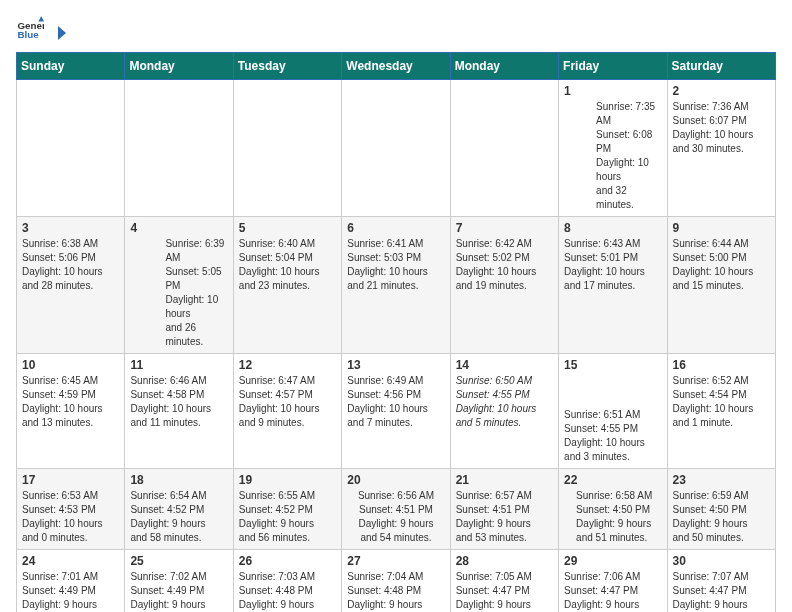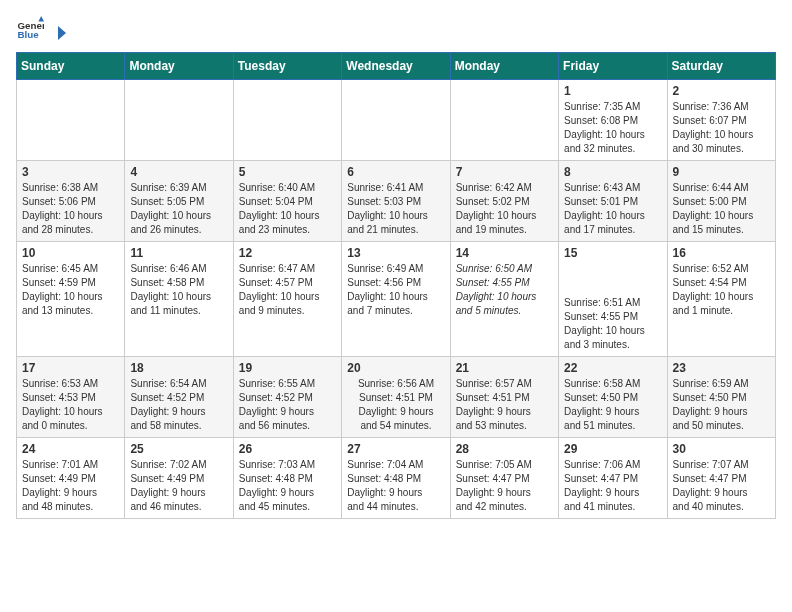--- a/index.html
+++ b/index.html
@@ -118,21 +118,21 @@
   </thead>
   <tbody id="calendar-body">
   <tr>
         <td class="empty-cell"></td>
         <td class="empty-cell"></td>
         <td class="empty-cell"></td>
         <td class="empty-cell"></td>
         <td class="empty-cell"></td>
         <td>
           <span class="day-number">1</span>
-          <div class="day-info" style="white-space: pre-line;">Sunrise: 7:35 AM
+          <div class="day-info" style="white-space: pre-line; margin-left: 32px;">Sunrise: 7:35 AM
 Sunset: 6:08 PM
 Daylight: 10 hours
 and 32 minutes.</div>
         </td>
         <td>
           <span class="day-number">2</span>
           <div class="day-info" style="white-space: pre-line;">Sunrise: 7:36 AM
 Sunset: 6:07 PM
 Daylight: 10 hours
 and 30 minutes.</div>
@@ -141,21 +141,21 @@
       <tr>
         <td>
           <span class="day-number">3</span>
           <div class="day-info" style="white-space: pre-line;">Sunrise: 6:38 AM
 Sunset: 5:06 PM
 Daylight: 10 hours
 and 28 minutes.</div>
         </td>
         <td>
           <span class="day-number">4</span>
-          <div class="day-info" style="white-space: pre-line;">Sunrise: 6:39 AM
+          <div class="day-info" style="white-space: pre-line; margin-left: 35px;">Sunrise: 6:39 AM
 Sunset: 5:05 PM
 Daylight: 10 hours
 and 26 minutes.</div>
         </td>
         <td>
           <span class="day-number">5</span>
           <div class="day-info" style="white-space: pre-line;">Sunrise: 6:40 AM
 Sunset: 5:04 PM
 Daylight: 10 hours
 and 23 minutes.</div>
@@ -271,21 +271,21 @@
         </td>
         <td>
           <span class="day-number">21</span>
           <div class="day-info" style="white-space: pre-line;">Sunrise: 6:57 AM
 Sunset: 4:51 PM
 Daylight: 9 hours
 and 53 minutes.</div>
         </td>
         <td>
           <span class="day-number">22</span>
-          <div class="day-info" style="white-space: pre-line;">Sunrise: 6:58 AM
+          <div class="day-info" style="white-space: pre-line; margin-left: 12px;">Sunrise: 6:58 AM
 Sunset: 4:50 PM
 Daylight: 9 hours
 and 51 minutes.</div>
         </td>
         <td>
           <span class="day-number">23</span>
           <div class="day-info" style="white-space: pre-line;">Sunrise: 6:59 AM
 Sunset: 4:50 PM
 Daylight: 9 hours
 and 50 minutes.</div>

